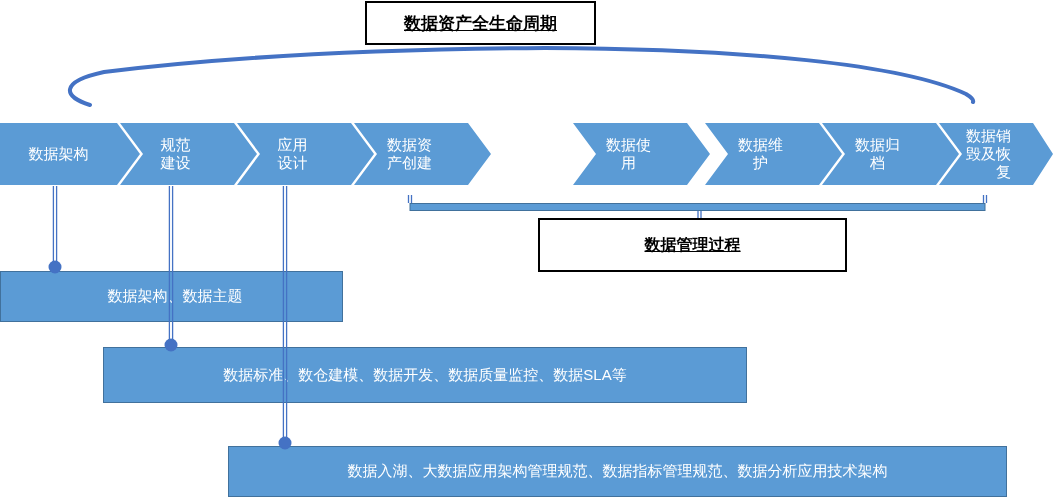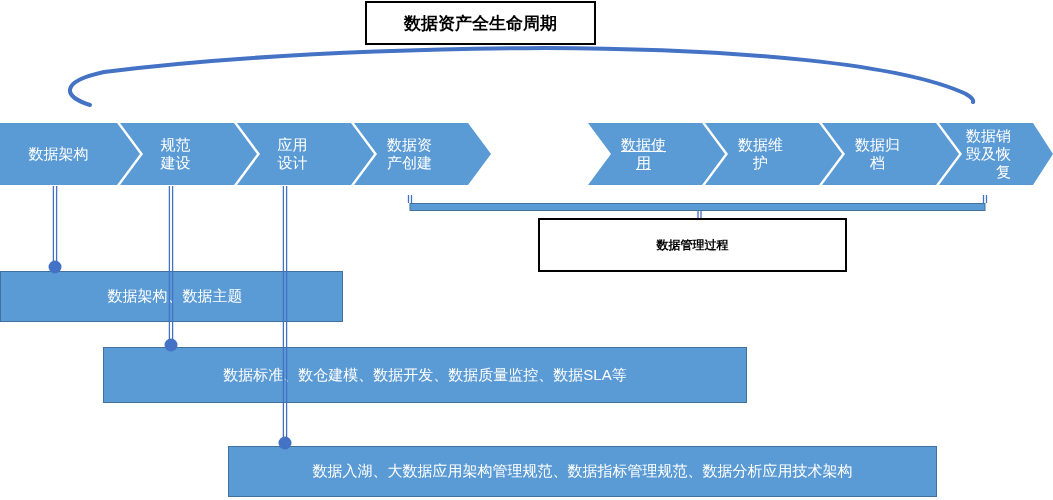--- a/index.html
+++ b/index.html
@@ -10,45 +10,45 @@
     --label-text:#000000;
   }
   html,body{margin:0;padding:0;background:#fff;}
   body{font-family:"Liberation Sans","DejaVu Sans",sans-serif;}
   .canvas{position:relative;width:1053px;height:500px;background:#fff;overflow:hidden;}
 
   
   .frame-box{
     position:absolute;background:#fff;border:2px solid var(--label-text);
     display:flex;align-items:center;justify-content:center;
-    color:var(--label-text);font-weight:bold;box-sizing:border-box;
+    color:var(--label-text);font-weight:bold;box-sizing:border-box;text-decoration:underline;
   }
   .title-box{left:365px;top:1px;width:231px;height:44px;font-size:17px;}
-  .mgmt-box{left:538px;top:218px;width:309px;height:54px;font-size:12px;text-align:right;}
+  .mgmt-box{left:538px;top:218px;width:309px;height:54px;font-size:16px;text-align:right;}
 
   
   .chevron{
     position:absolute;top:123px;height:62px;background:var(--shape-fill);
     display:flex;align-items:center;justify-content:center;
     color:var(--shape-text);font-size:15px;line-height:1.2;text-align:center;
     white-space:pre-line;box-sizing:border-box;
   }
   .chev-first{clip-path:polygon(0 0,117px 0,140px 31px,117px 62px,0 62px);padding-right:23px;}
   .chev-mid{clip-path:polygon(3px 0,117px 0,140px 31px,117px 62px,3px 62px,26px 31px);padding-right:23px;}
   .chev-last{clip-path:polygon(3px 0,97px 0,117px 31px,97px 62px,3px 62px,26px 31px);padding-right:12px;text-align:right;}
 
   
   .detail-box{
     position:absolute;background:var(--shape-fill);border:1px solid var(--shape-border);
     display:flex;align-items:center;justify-content:center;
     color:var(--shape-text);font-size:15px;text-align:center;box-sizing:border-box;
   }
   .detail-1{left:0;top:271px;width:343px;height:51px;padding-left:7px;}
   .detail-2{left:103px;top:347px;width:644px;height:56px;}
-  .detail-3{left:228px;top:446px;width:709px;height:51px;}
+  .detail-3{left:228px;top:446px;width:779px;height:51px;}
 
   
   .overlay{position:absolute;left:0;top:0;pointer-events:none;}
   .arc{fill:none;stroke:var(--connector);stroke-width:4;stroke-linecap:round;}
   .conn{fill:none;stroke:var(--connector);stroke-width:1.3;}
   .dot{fill:var(--connector);stroke:none;}
   .bracket-bar{fill:var(--shape-fill);stroke:var(--shape-border);stroke-width:1;}
 </style>
 </head>
 <body>
@@ -67,21 +67,21 @@
 建设</span>
   </div>
   <div class="chevron chev-mid" style="left:234px;width:140px;">
     <span>应用
 设计</span>
   </div>
   <div class="chevron chev-mid" style="left:351px;width:140px;">
     <span>数据资
 产创建</span>
   </div>
-  <div class="chevron chev-mid" style="left:585px;width:140px;text-decoration:underline;">
+  <div class="chevron chev-mid" style="left:570px;width:140px;">
     <span>数据使
 用</span>
   </div>
   <div class="chevron chev-mid" style="left:702px;width:140px;">
     <span>数据维
 护</span>
   </div>
   <div class="chevron chev-mid" style="left:819px;width:140px;">
     <span>数据归
 档</span>

